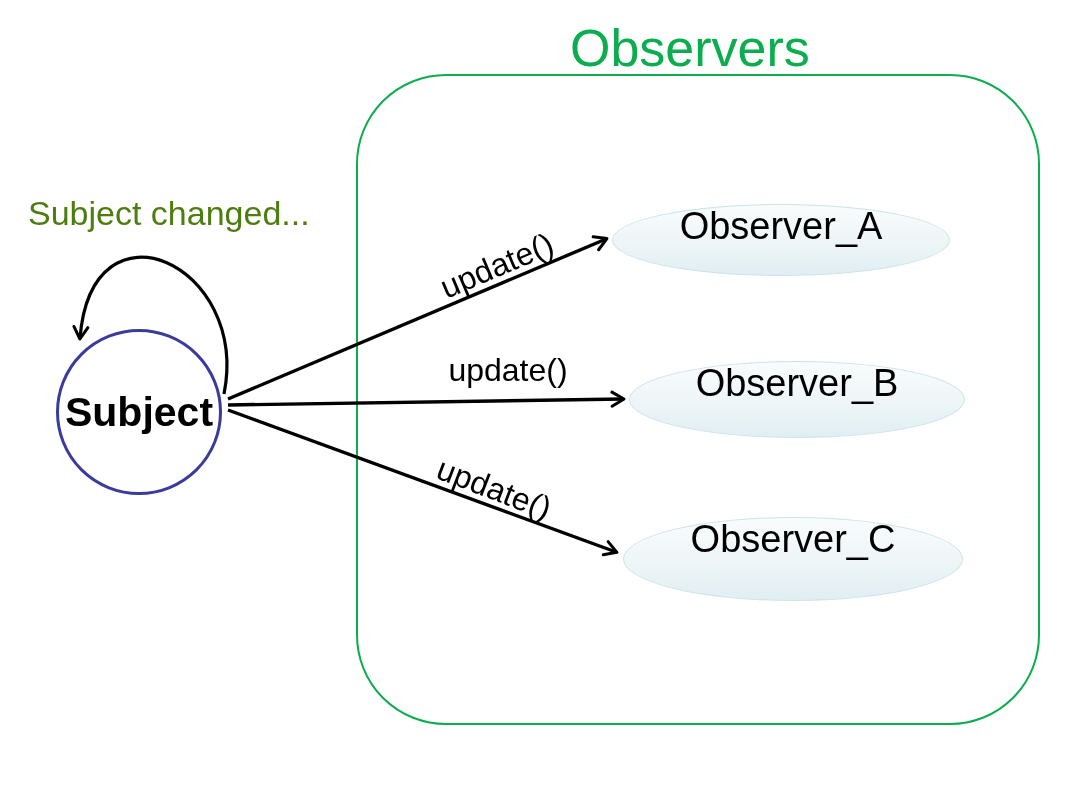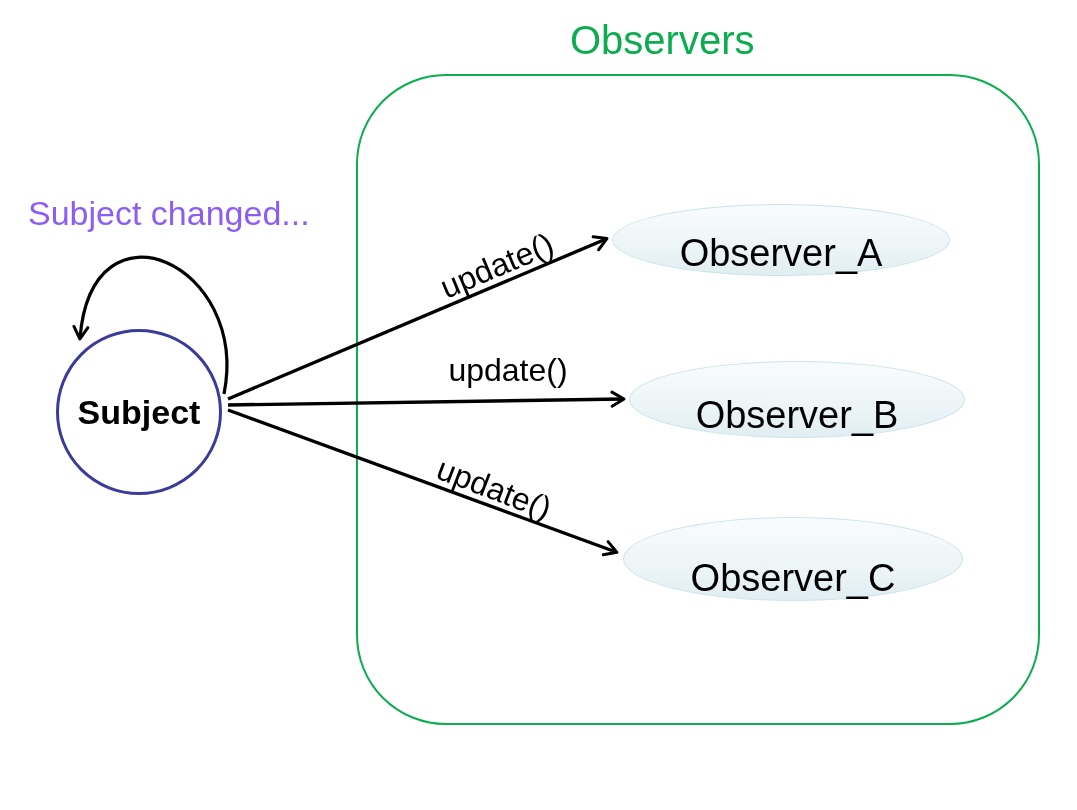--- a/index.html
+++ b/index.html
@@ -16,56 +16,56 @@
     left: 356px; top: 74px;
     width: 684px; height: 651px;
     border: 2.5px solid #0bad4e;
     border-radius: 90px;
     box-sizing: border-box;
     background: transparent;
   }
   .diagram-title {
     position: absolute;
     left: 570px; top: 18px;
-    font-size: 40px;
+    font-size: 52px;
     color: #0bad4e;
     white-space: nowrap;
   }
   .subject-annotation {
     position: absolute;
     left: 28px; top: 194px;
     font-size: 34px;
-    color: #8b5cf6;
+    color: #4d7c0f;
     white-space: nowrap;
   }
   .subject-circle {
     position: absolute;
     left: 56px; top: 329px;
     width: 166px; height: 166px;
     border: 3px solid #3b3b9b;
     border-radius: 50%;
     box-sizing: border-box;
     display: flex;
     align-items: center;
     justify-content: center;
     background: #ffffff;
   }
   .subject-label {
-    font-size: 34px;
+    font-size: 41px;
     font-weight: bold;
     color: #000000;
   }
   .observer-ellipse {
     position: absolute;
     border: 1.5px solid #cbe3ea;
     border-radius: 50%;
     box-sizing: border-box;
     background: linear-gradient(180deg, #f9fcfd 0%, #eef5f7 55%, #e0eef2 100%);
     display: flex;
-    align-items: flex-end;
+    align-items: flex-start;
     justify-content: center;
   }
   .observer-ellipse.a { left: 612px; top: 204px; width: 338px; height: 72px; }
   .observer-ellipse.b { left: 629px; top: 361px; width: 336px; height: 77px; }
   .observer-ellipse.c { left: 623px; top: 517px; width: 340px; height: 84px; }
   .observer-label {
     font-size: 38px;
     color: #000000;
     white-space: nowrap;
   }

